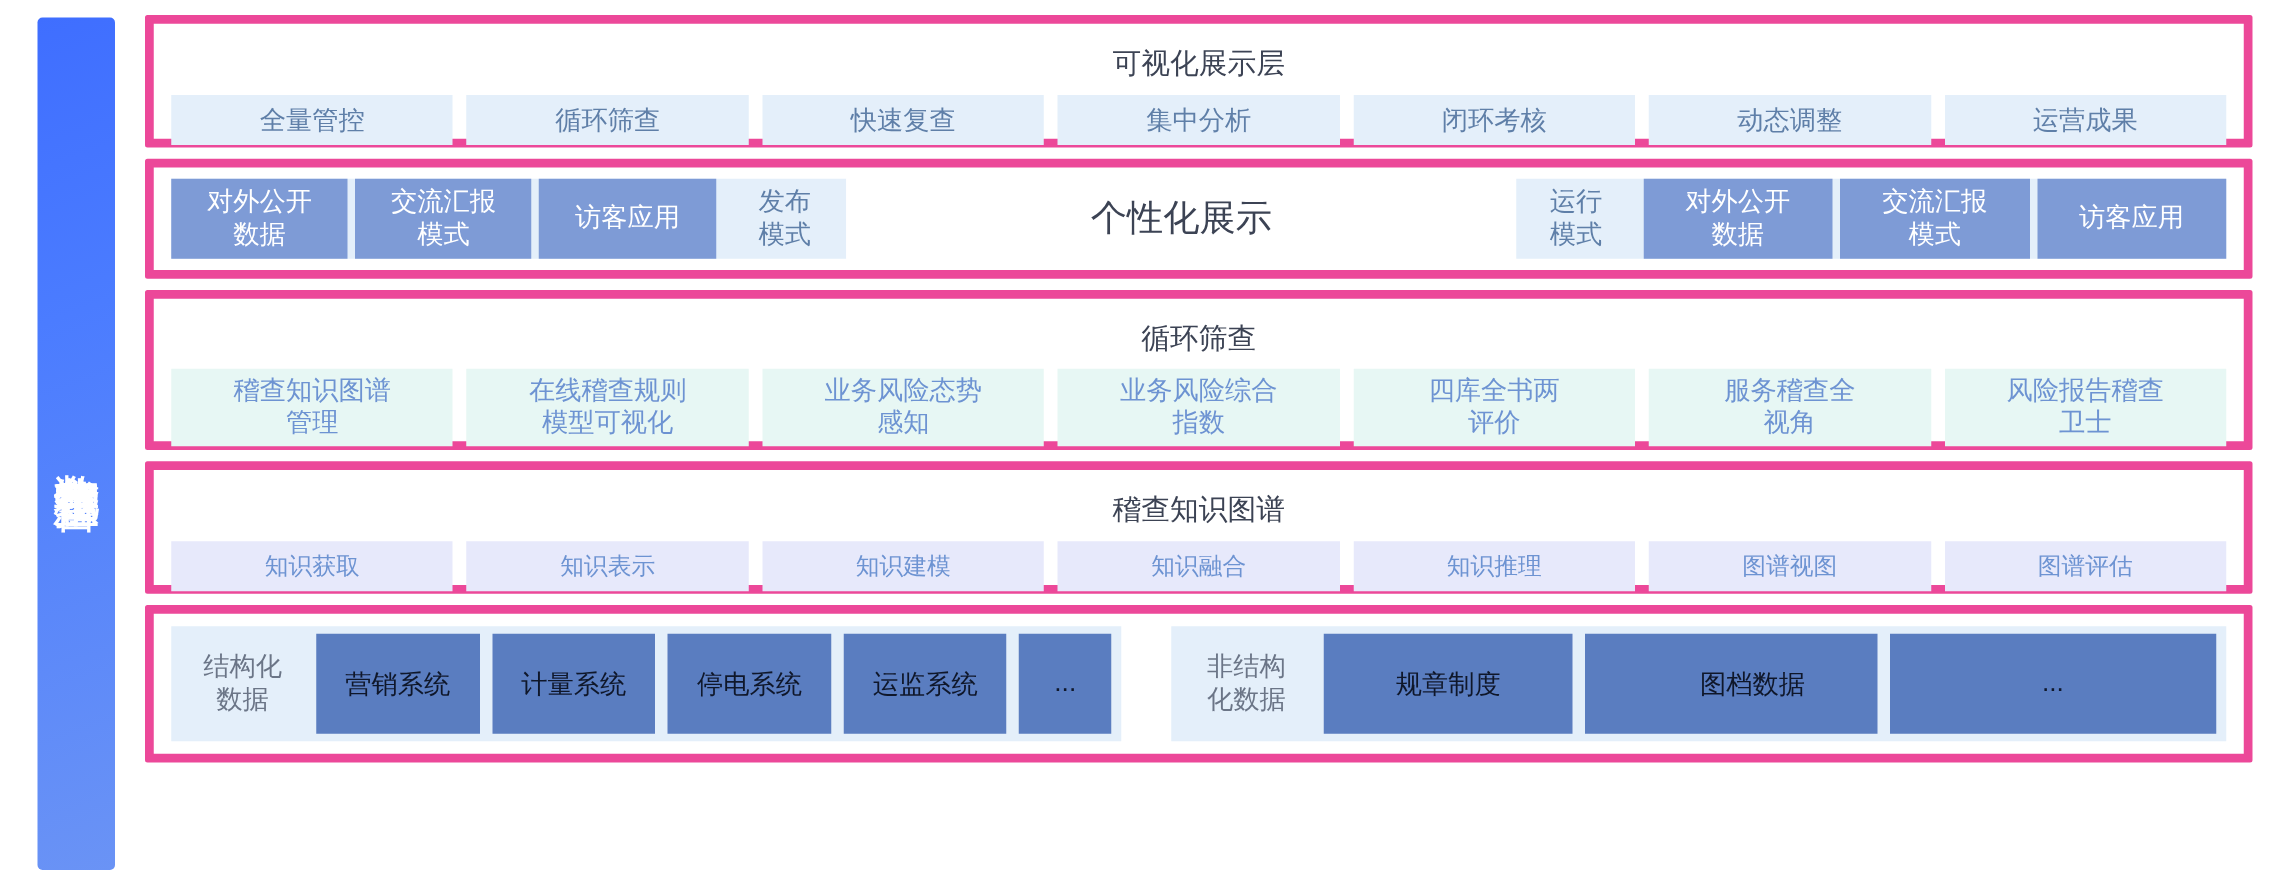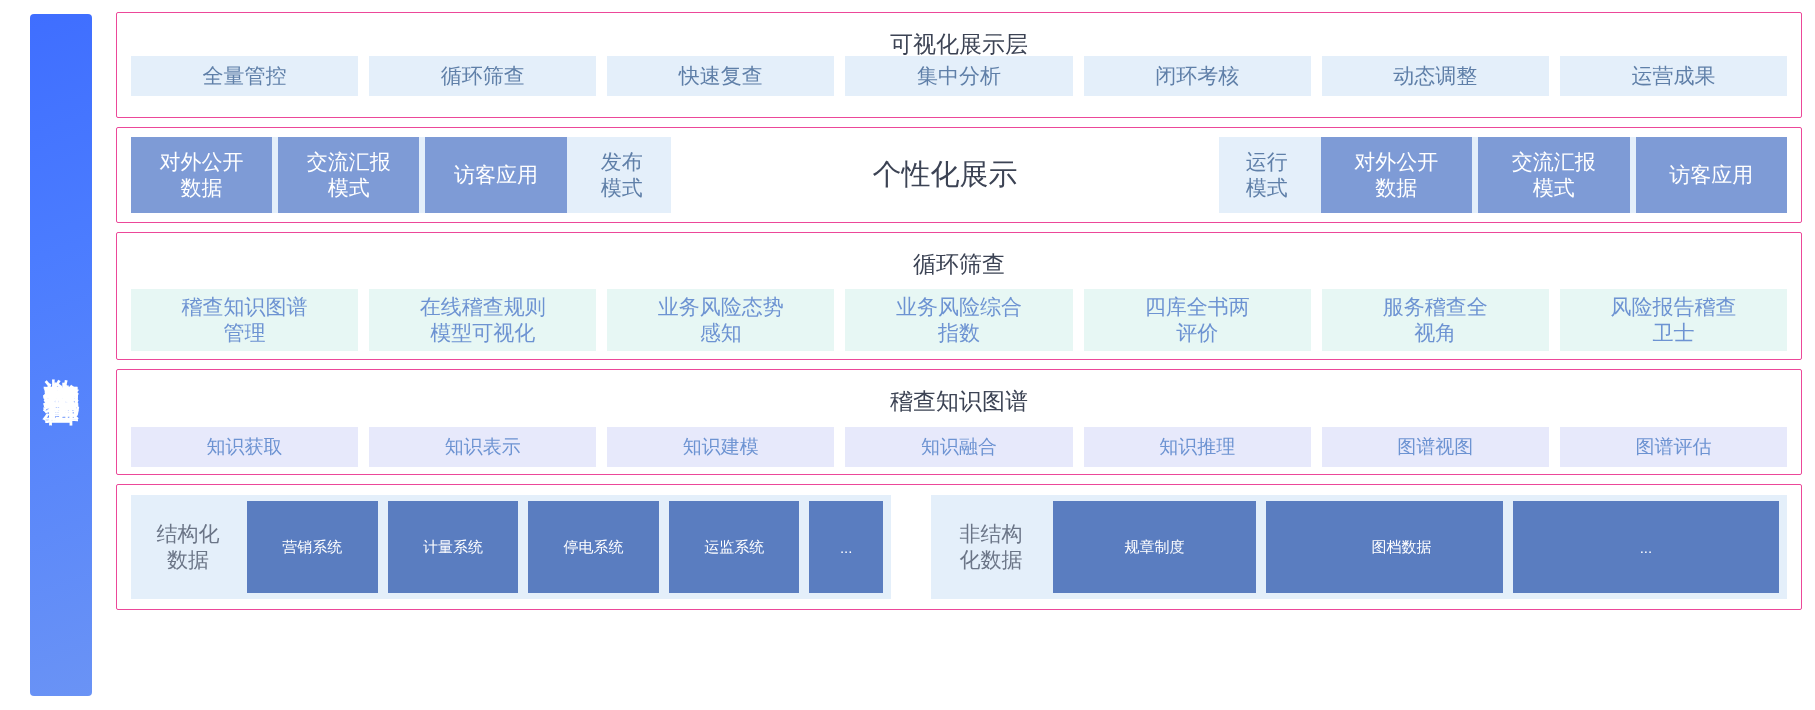--- a/index.html
+++ b/index.html
@@ -49,21 +49,21 @@
     left: 116px;
     top: 12px;
     width: 1686px;
     height: 688px;
     display: flex;
     flex-direction: column;
     gap: 9px;
     box-sizing: border-box;
   }
   .panel {
-    border: 1px solid #ec4899;
+    border: 7px solid #ec4899;
     background: #ffffff;
     box-sizing: border-box;
     position: relative;
     border-radius: 2px;
   }
   .panel-title {
     text-align: center;
     color: #3c4354;
     font-size: 23px;
     line-height: 1;
@@ -79,21 +79,21 @@
     flex: 1 1 0;
     display: flex;
     align-items: center;
     justify-content: center;
     text-align: center;
     box-sizing: border-box;
   }
 
   
   #panel-vis { height: 106px; }
-  #panel-vis .chip-row { }
+  #panel-vis .chip-row { margin-top: 14px; }
   #panel-vis .chip {
     height: 40px;
     background: #e4effa;
     color: #5f7fa8;
     font-size: 21px;
   }
 
   
   #panel-personal { height: 96px; padding: 9px 14px; display: flex; align-items: stretch; }
   .pgroup {
@@ -174,22 +174,22 @@
     padding: 0 10px;
     box-sizing: border-box;
     white-space: pre-line;
   }
   .dbox {
     display: flex;
     align-items: center;
     justify-content: center;
     text-align: center;
     background: #5a7dc0;
-    color: #ffffff;
-    font-size: 15px;
+    color: #0f172a;
+    font-size: 21px;
     box-sizing: border-box;
   }
   .dspacer { flex: 0 0 12px; }
 </style>
 </head>
 <body>
 
 <div id="page">
 
   <div id="sidebar">

